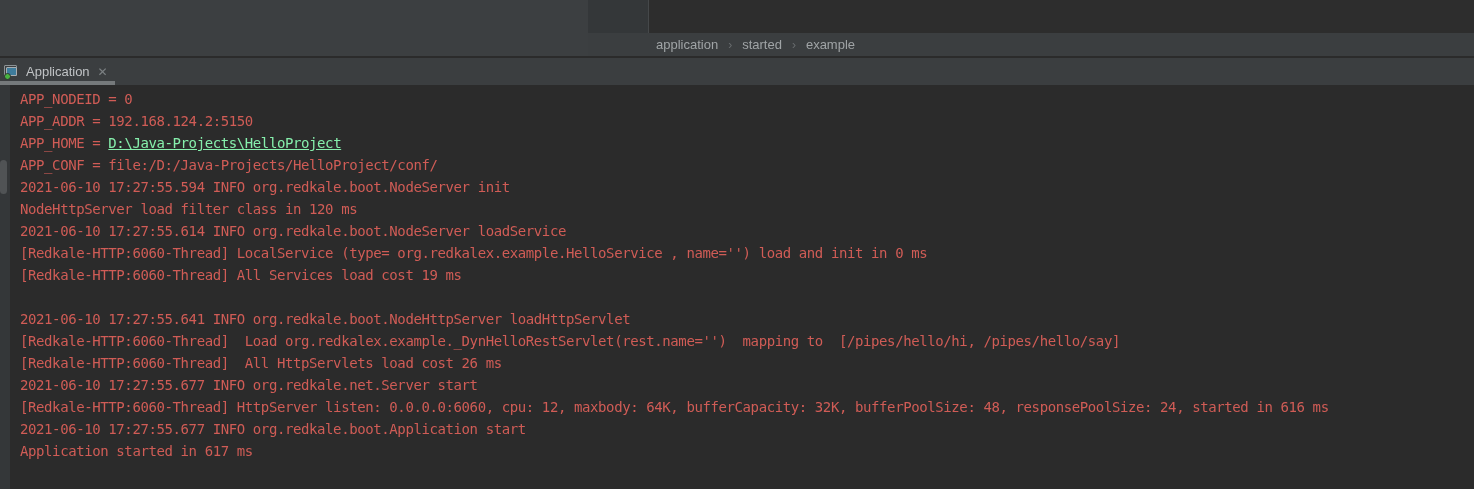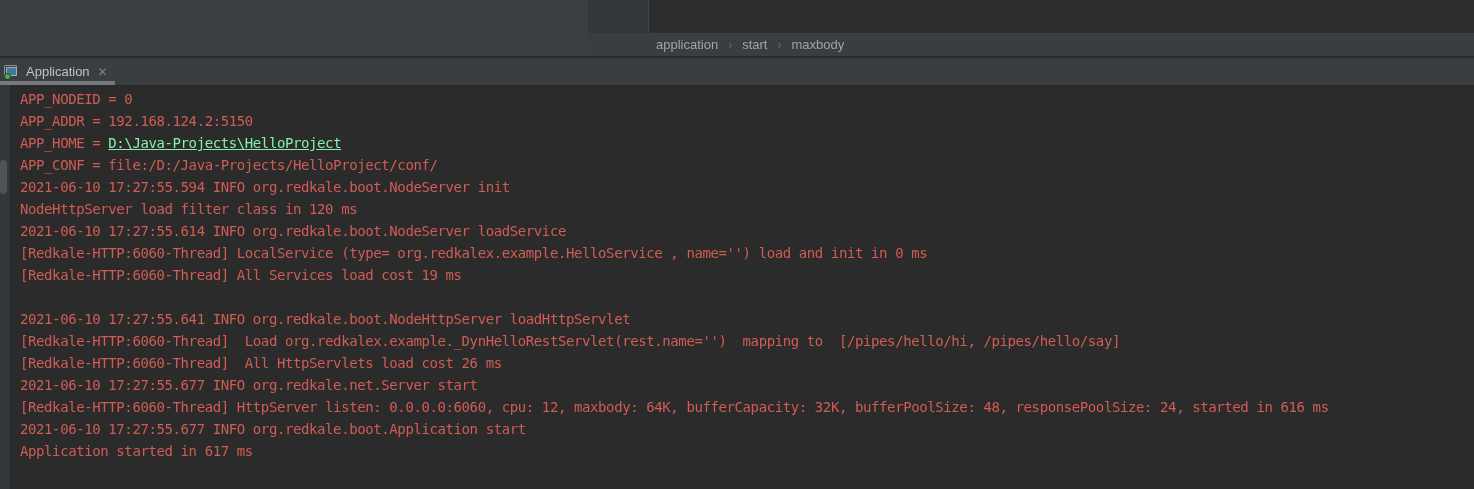--- a/index.html
+++ b/index.html
@@ -45,23 +45,23 @@
 </style>
 </head>
 <body>
 
 <div class="left-pane"></div>
 <div class="right-gutter"></div>
 <div class="editor-surface"></div>
 <div class="breadcrumbs">
     <span class="bc-item">application</span>
     <span class="bc-sep">›</span>
-    <span class="bc-item">start</span>
+    <span class="bc-item">started</span>
     <span class="bc-sep">›</span>
-    <span class="bc-item">maxbody</span>
+    <span class="bc-item">example</span>
   </div>
 <div class="top-sep"></div>
 
 <div class="tabbar">
   <div class="tab">
     <span class="tab-icon">
       <span class="icon-back"></span>
       <span class="icon-screen"></span>
       <span class="icon-dot"></span>
     </span>

